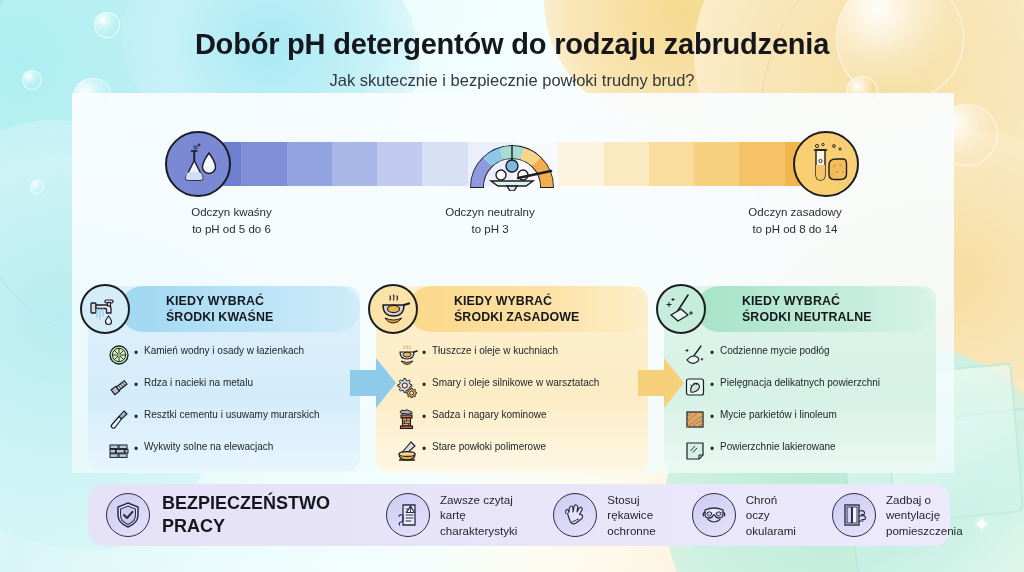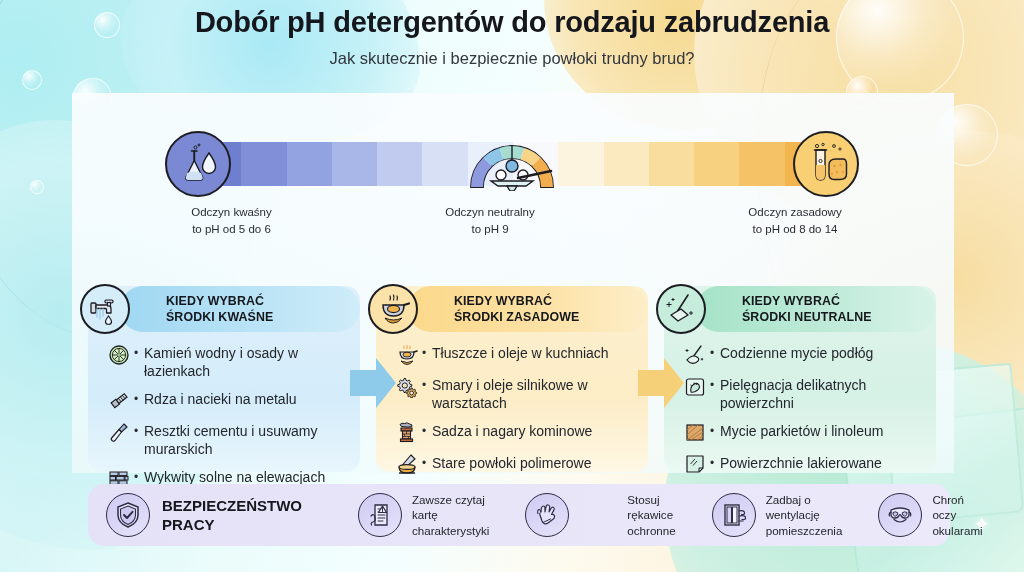--- a/index.html
+++ b/index.html
@@ -81,21 +81,21 @@
     position: absolute; right: 6px; bottom: 54px;
     width: 130px; height: 150px;
     background: linear-gradient(160deg, rgba(236,252,247,.75), rgba(205,242,231,.45));
     border: 2px solid rgba(186,232,217,.8);
     border-radius: 14px 4px 8px 8px;
     transform: rotate(-5deg);
   }
   .sparkle { position: absolute; color: #ffffff; font-size: 26px; line-height: 1; text-shadow: 0 0 6px rgba(255,255,255,.9); }
 
   
-  .header { position: absolute; left: 0; right: 0; top: 6px; text-align: center; z-index: 6; }
+  .header { position: absolute; left: 0; right: 0; top: 28px; text-align: center; z-index: 6; }
   .title {
     font-size: 29px; font-weight: bold; color: #15171c; letter-spacing: -0.2px;
   }
   .subtitle { margin-top: 10px; font-size: 16.5px; color: #33373f; }
 
   
   .panel {
     position: absolute; left: 72px; top: 93px; width: 882px; height: 380px;
     background: linear-gradient(180deg, rgba(250,253,255,.93) 0%, rgba(246,252,255,.88) 55%, rgba(240,251,252,.78) 100%);
     z-index: 2;
@@ -159,40 +159,40 @@
     border: 2px solid #1c1c22; display: flex; align-items: center; justify-content: center;
   }
   .card.c1 .head-icon { background: #d5ecf9; }
   .card.c2 .head-icon { background: #fbe2a9; }
   .card.c3 .head-icon { background: #c6ecdc; }
 
   .card-list { position: absolute; left: 16px; right: 10px; top: 56px; }
   .li { display: flex; align-items: flex-start; margin-bottom: 7px; min-height: 23px; }
   .li-ico { width: 30px; height: 25px; flex: 0 0 30px; display: flex; align-items: center; justify-content: center; }
   .li-dot { flex: 0 0 10px; font-size: 12px; color: #2a2d34; line-height: 1.35; padding-top: 3px; }
-  .li-txt { font-size: 14px; color: #23262c; line-height: 1.32; padding-top: 2px; }
+  .li-txt { font-size: 10px; color: #23262c; line-height: 1.32; padding-top: 2px; }
 
   
   .conn { position: absolute; top: 356px; width: 46px; height: 54px; z-index: 5; }
   .conn.a1 { left: 350px; }
   .conn.a2 { left: 638px; }
 
   
   .safety {
     position: absolute; left: 88px; top: 484px; width: 862px; height: 62px;
     background: linear-gradient(90deg,#e5e2f8 0%, #e8e5f9 50%, #ece9fb 100%);
     border-radius: 16px; z-index: 6; display: flex; align-items: center;
   }
   .safe-item { display: flex; align-items: center; }
   .safe-ico {
     width: 44px; height: 44px; border-radius: 50%; flex: 0 0 44px;
     background: linear-gradient(150deg,#cfcaf2 0%, #dcd8f7 60%, #e6e3fb 100%);
     border: 1.6px solid #2c2c45; display: flex; align-items: center; justify-content: center;
   }
-  .safe-title { margin-left: 12px; font-size: 15px; font-weight: bold; color: #15171c; line-height: 1.3; }
+  .safe-title { margin-left: 12px; font-size: 18px; font-weight: bold; color: #15171c; line-height: 1.3; }
   .safe-txt { margin-left: 10px; font-size: 11.6px; color: #23262c; line-height: 1.32; }
 </style>
 </head>
 <body>
 
 <div id="stage">
 
   <div class="blob bg-cyan-1"></div>
   <div class="blob bg-cyan-3"></div>
   <div class="blob bg-cyan-2"></div>
@@ -293,21 +293,21 @@
     </svg>
   </div>
 
   <div class="labels">
     <div class="lab acid">
       <div>Odczyn kwaśny</div>
       <div>to pH od 5 do 6</div>
     </div>
     <div class="lab neutral">
       <div>Odczyn neutralny</div>
-      <div>to pH 9</div>
+      <div>to pH 3</div>
     </div>
     <div class="lab base">
       <div>Odczyn zasadowy</div>
       <div>to pH od 8 do 14</div>
     </div>
   </div>
 
 
   <div class="conn a1">
     <svg width="46" height="54" viewBox="0 0 46 54">
@@ -596,31 +596,47 @@
           <path d="M17.5 8.6 L17.5 10.3 M17.5 11.3 L17.5 11.5" stroke="#2c2c45" stroke-width="1.1" stroke-linecap="round"></path>
           <path d="M6 16 Q9 13 10 17 Q11 21 8 22 Q5.5 22.5 6.5 25" fill="none" stroke="#2c2c45" stroke-width="1.2" stroke-linecap="round"></path>
         </svg>
       </span>
       <span class="safe-txt">
         <div>Zawsze czytaj kartę</div>
         <div>charakterystyki</div>
       </span>
     </div>
 
-    <div class="safe-item" style="margin-left:36px;gap:48px;">
+    <div class="safe-item" style="margin-left:36px;">
       <span class="safe-ico">
         <svg width="30" height="30" viewBox="0 0 30 30">
           <path d="M9 12 Q9 6 11.5 6 Q13 6 13 9 L13 12 L14 7 Q14.5 4.5 16.3 5 Q18 5.4 17.6 8 L17 12 L19 8.5 Q20.2 6.5 21.6 7.6 Q22.8 8.6 21.6 10.6 L19.5 14.5 Q22 14 22.5 16 Q23 18.5 20 20 L16 23 Q12 25.5 10 21 L8 15 Q7.2 12.4 9 12 Z" fill="#e6e2fb" stroke="#2c2c45" stroke-width="1.2" stroke-linejoin="round"></path>
           <path d="M6 14 Q5 10 7 9.5 Q8.5 9.2 8.7 12" fill="#dcd7f8" stroke="#2c2c45" stroke-width="1.1"></path>
           <path d="M11 22.5 L18.5 19" stroke="#2c2c45" stroke-width="1" stroke-linecap="round"></path>
         </svg>
       </span>
       <span class="safe-txt">
         <div>Stosuj rękawice</div>
         <div>ochronne</div>
+      </span>
+    </div>
+
+    <div class="safe-item" style="margin-left:36px;">
+      <span class="safe-ico">
+        <svg width="30" height="30" viewBox="0 0 30 30">
+          <path d="M6 10 Q15 6 24 10 L24 14 Q24 18 20 18 Q17 18 16 15.5 Q15 13.8 14 15.5 Q13 18 10 18 Q6 18 6 14 Z" fill="#eceafc" stroke="#2c2c45" stroke-width="1.3" stroke-linejoin="round"></path>
+          <path d="M8 12.5 Q10.5 11 12.8 12.8 Q13 15.5 10.6 16 Q8 16.4 8 12.5 Z" fill="#c9c3ee" stroke="#2c2c45" stroke-width="1"></path>
+          <path d="M22 12.5 Q19.5 11 17.2 12.8 Q17 15.5 19.4 16 Q22 16.4 22 12.5 Z" fill="#c9c3ee" stroke="#2c2c45" stroke-width="1"></path>
+          <path d="M6 12 Q3.5 13 4.5 16 M24 12 Q26.5 13 25.5 16" fill="none" stroke="#2c2c45" stroke-width="1.2" stroke-linecap="round"></path>
+          <path d="M9 19.5 Q15 24.5 21 19.5" fill="none" stroke="#2c2c45" stroke-width="1.2" stroke-linecap="round"></path>
+        </svg>
+      </span>
+      <span class="safe-txt">
+        <div>Chroń oczy</div>
+        <div>okularami</div>
       </span>
     </div>
 
     <div class="safe-item" style="margin-left:36px;">
       <span class="safe-ico">
         <svg width="30" height="30" viewBox="0 0 30 30">
           <rect x="6" y="5" width="14" height="20" fill="#eeebfc" stroke="#2c2c45" stroke-width="1.4"></rect>
           <rect x="8" y="7" width="4.5" height="16" fill="#d7d2f6" stroke="#2c2c45" stroke-width="1"></rect>
           <rect x="13.5" y="7" width="4.5" height="16" fill="#f6f5ff" stroke="#2c2c45" stroke-width="1"></rect>
           <g fill="none" stroke="#2c2c45" stroke-width="1.2" stroke-linecap="round">
@@ -629,30 +645,14 @@
             <path d="M20 21 L24 21"></path>
           </g>
         </svg>
       </span>
       <span class="safe-txt">
         <div>Zadbaj o wentylację</div>
         <div>pomieszczenia</div>
       </span>
     </div>
 
-    <div class="safe-item" style="margin-left:36px;">
-      <span class="safe-ico">
-        <svg width="30" height="30" viewBox="0 0 30 30">
-          <path d="M6 10 Q15 6 24 10 L24 14 Q24 18 20 18 Q17 18 16 15.5 Q15 13.8 14 15.5 Q13 18 10 18 Q6 18 6 14 Z" fill="#eceafc" stroke="#2c2c45" stroke-width="1.3" stroke-linejoin="round"></path>
-          <path d="M8 12.5 Q10.5 11 12.8 12.8 Q13 15.5 10.6 16 Q8 16.4 8 12.5 Z" fill="#c9c3ee" stroke="#2c2c45" stroke-width="1"></path>
-          <path d="M22 12.5 Q19.5 11 17.2 12.8 Q17 15.5 19.4 16 Q22 16.4 22 12.5 Z" fill="#c9c3ee" stroke="#2c2c45" stroke-width="1"></path>
-          <path d="M6 12 Q3.5 13 4.5 16 M24 12 Q26.5 13 25.5 16" fill="none" stroke="#2c2c45" stroke-width="1.2" stroke-linecap="round"></path>
-          <path d="M9 19.5 Q15 24.5 21 19.5" fill="none" stroke="#2c2c45" stroke-width="1.2" stroke-linecap="round"></path>
-        </svg>
-      </span>
-      <span class="safe-txt">
-        <div>Chroń oczy</div>
-        <div>okularami</div>
-      </span>
-    </div>
-
   </div>
 </div>
 
 </body></html>

